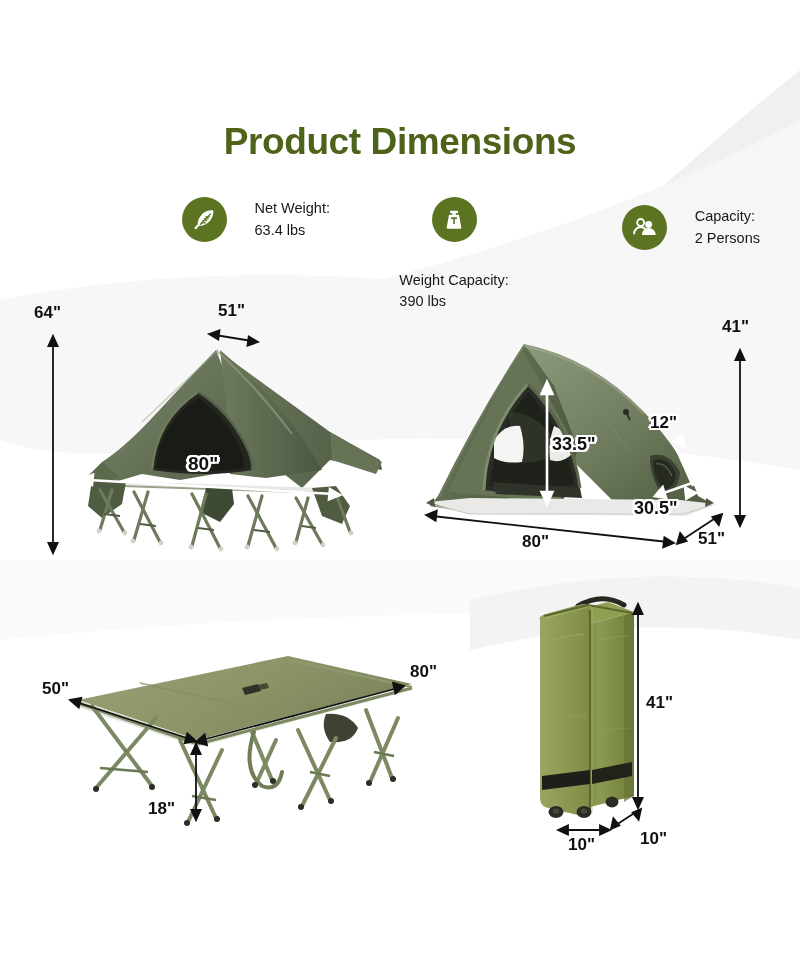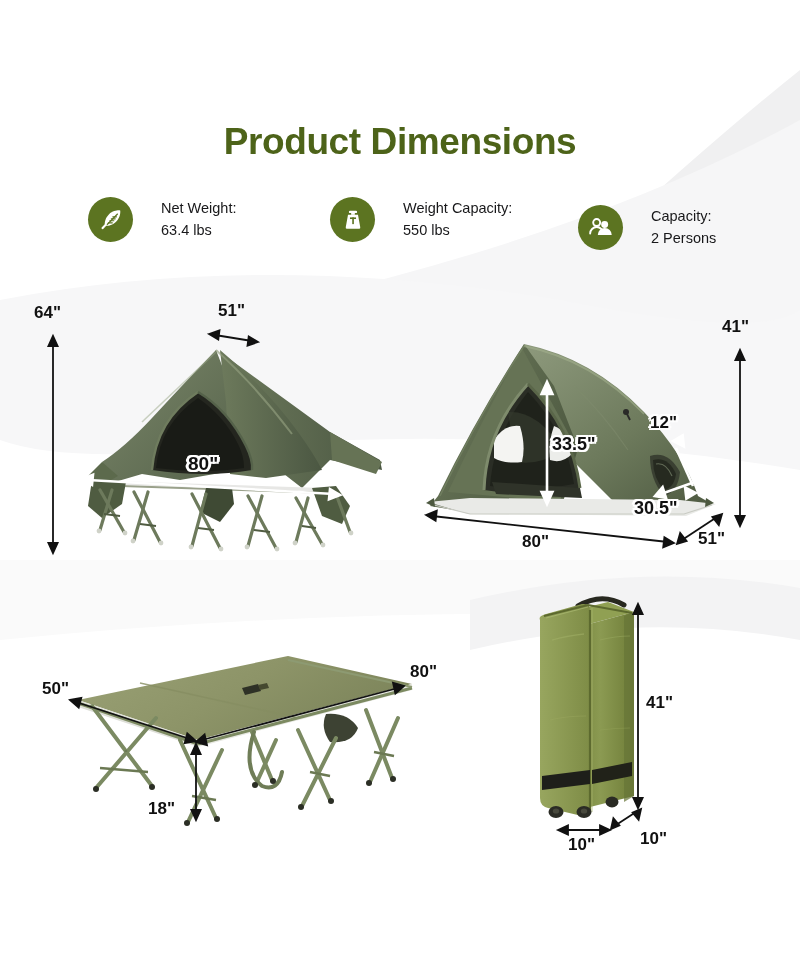--- a/index.html
+++ b/index.html
@@ -45,23 +45,24 @@
     top: 197px;
     left: 88px;
     width: 672px;
     display: flex;
     align-items: flex-start;
   }
   .badge {
     display: flex;
     align-items: center;
     gap: 28px;
+    justify-content: flex-end;
   }
   .badge.b1 { width: 242px; }
-  .badge.b2 { width: 248px; }
+  .badge.b2 { width: 248px; flex-direction: column; }
   .badge.b3 { width: 182px; margin-top: 8px; }
 
   .badge-circle {
     width: 45px;
     height: 45px;
     border-radius: 50%;
     background: #5c7421;
     flex: 0 0 45px;
     display: flex;
     align-items: center;
@@ -140,21 +141,21 @@
         <svg width="26" height="26" viewBox="0 0 24 24">
           <rect x="8.2" y="3.4" width="7.6" height="2.2" rx="1.1" fill="#ffffff"></rect>
           <rect x="10.3" y="4.6" width="3.4" height="2.6" fill="#ffffff"></rect>
           <path d="M7.4 7.2 h9.2 l2.1 11.4 a1.2 1.2 0 0 1 -1.2 1.4 H6.5 a1.2 1.2 0 0 1 -1.2 -1.4 Z" fill="#ffffff"></path>
           <rect x="9.2" y="9.6" width="5.6" height="1.5" fill="#5c7421"></rect>
           <rect x="11.3" y="9.6" width="1.5" height="6.2" fill="#5c7421"></rect>
         </svg>
       </div>
       <div class="badge-text">
         <span class="l1">Weight Capacity:</span>
-        <span class="l2">550 lbs</span>
+        <span class="l2">390 lbs</span>
       </div>
     </div>
 
     <div class="badge b3">
       <div class="badge-circle">
         <svg width="27" height="27" viewBox="0 0 24 24">
           <circle cx="8.6" cy="7.6" r="3.1" fill="none" stroke="#ffffff" stroke-width="1.7"></circle>
           <path d="M2.8 17.4 a5.8 5.8 0 0 1 11.6 0" fill="none" stroke="#ffffff" stroke-width="1.7" stroke-linecap="round"></path>
           <circle cx="15.7" cy="9.3" r="3.1" fill="#ffffff"></circle>
           <path d="M9.6 18.6 a6.2 6.2 0 0 1 12.4 0 Z" fill="#ffffff"></path>

